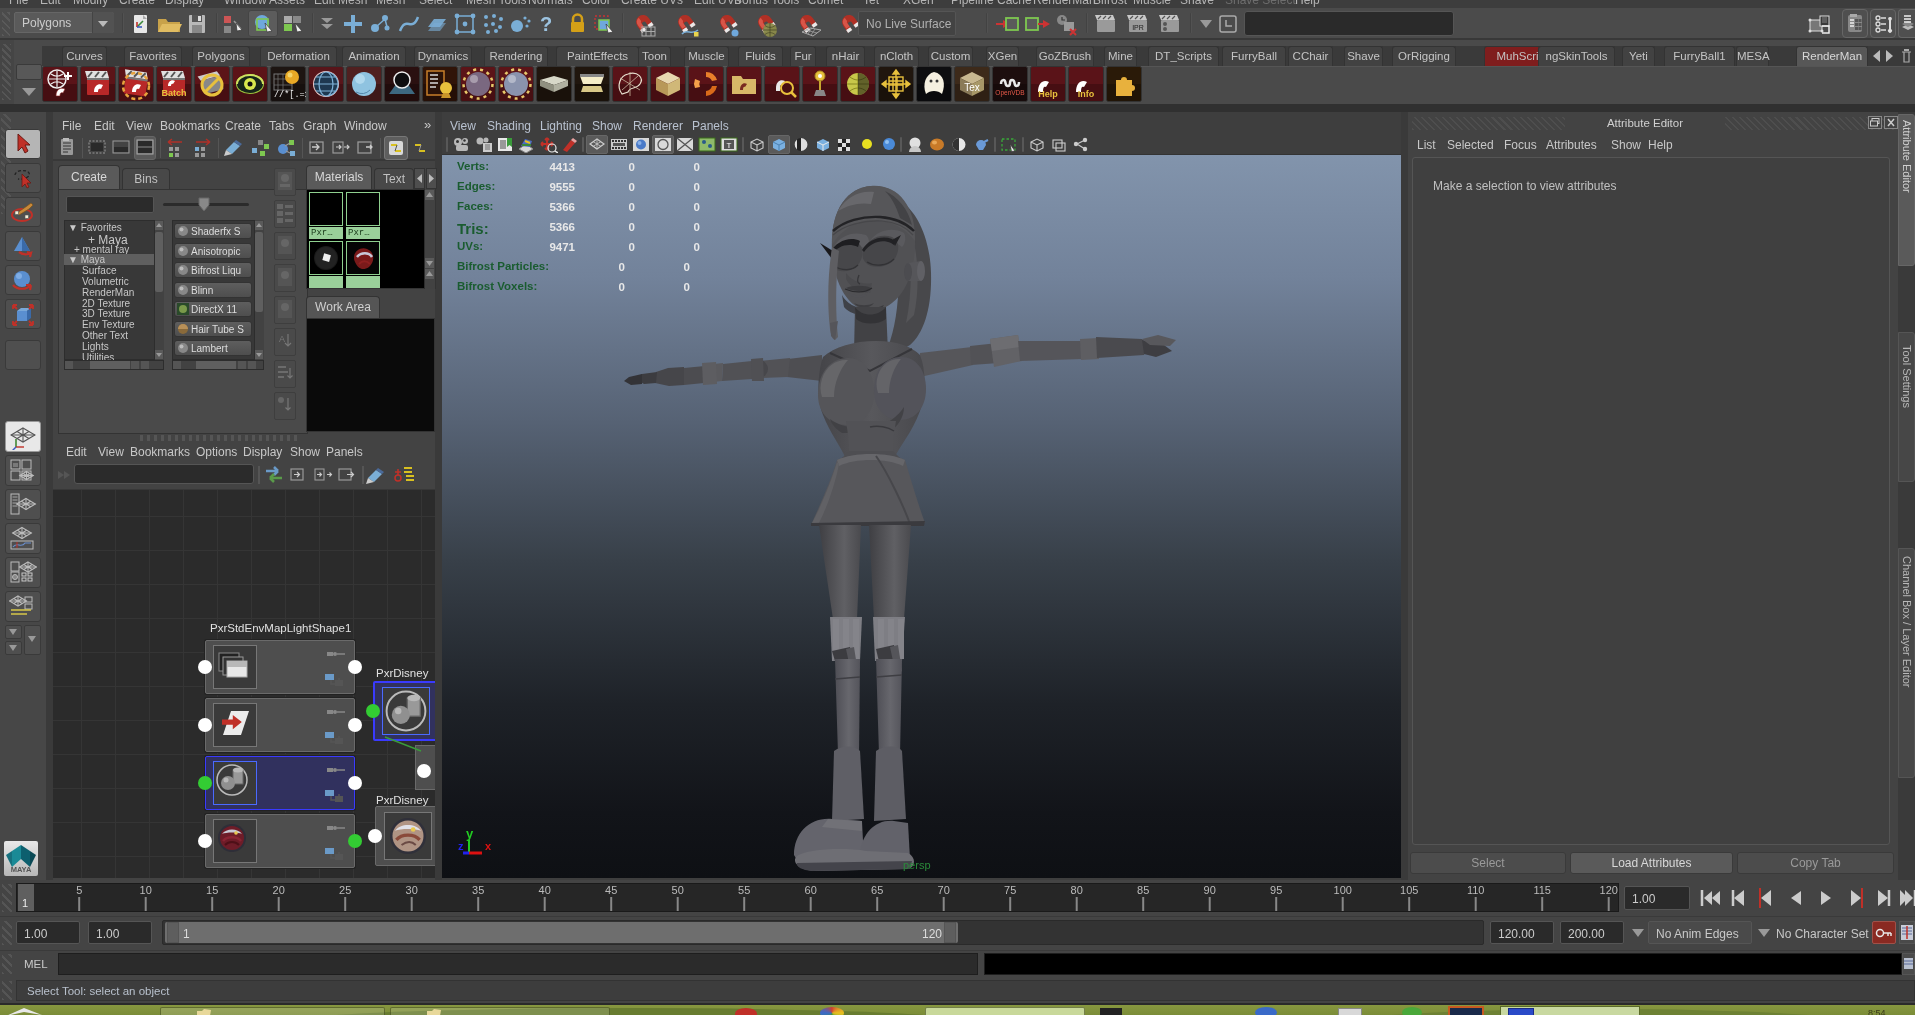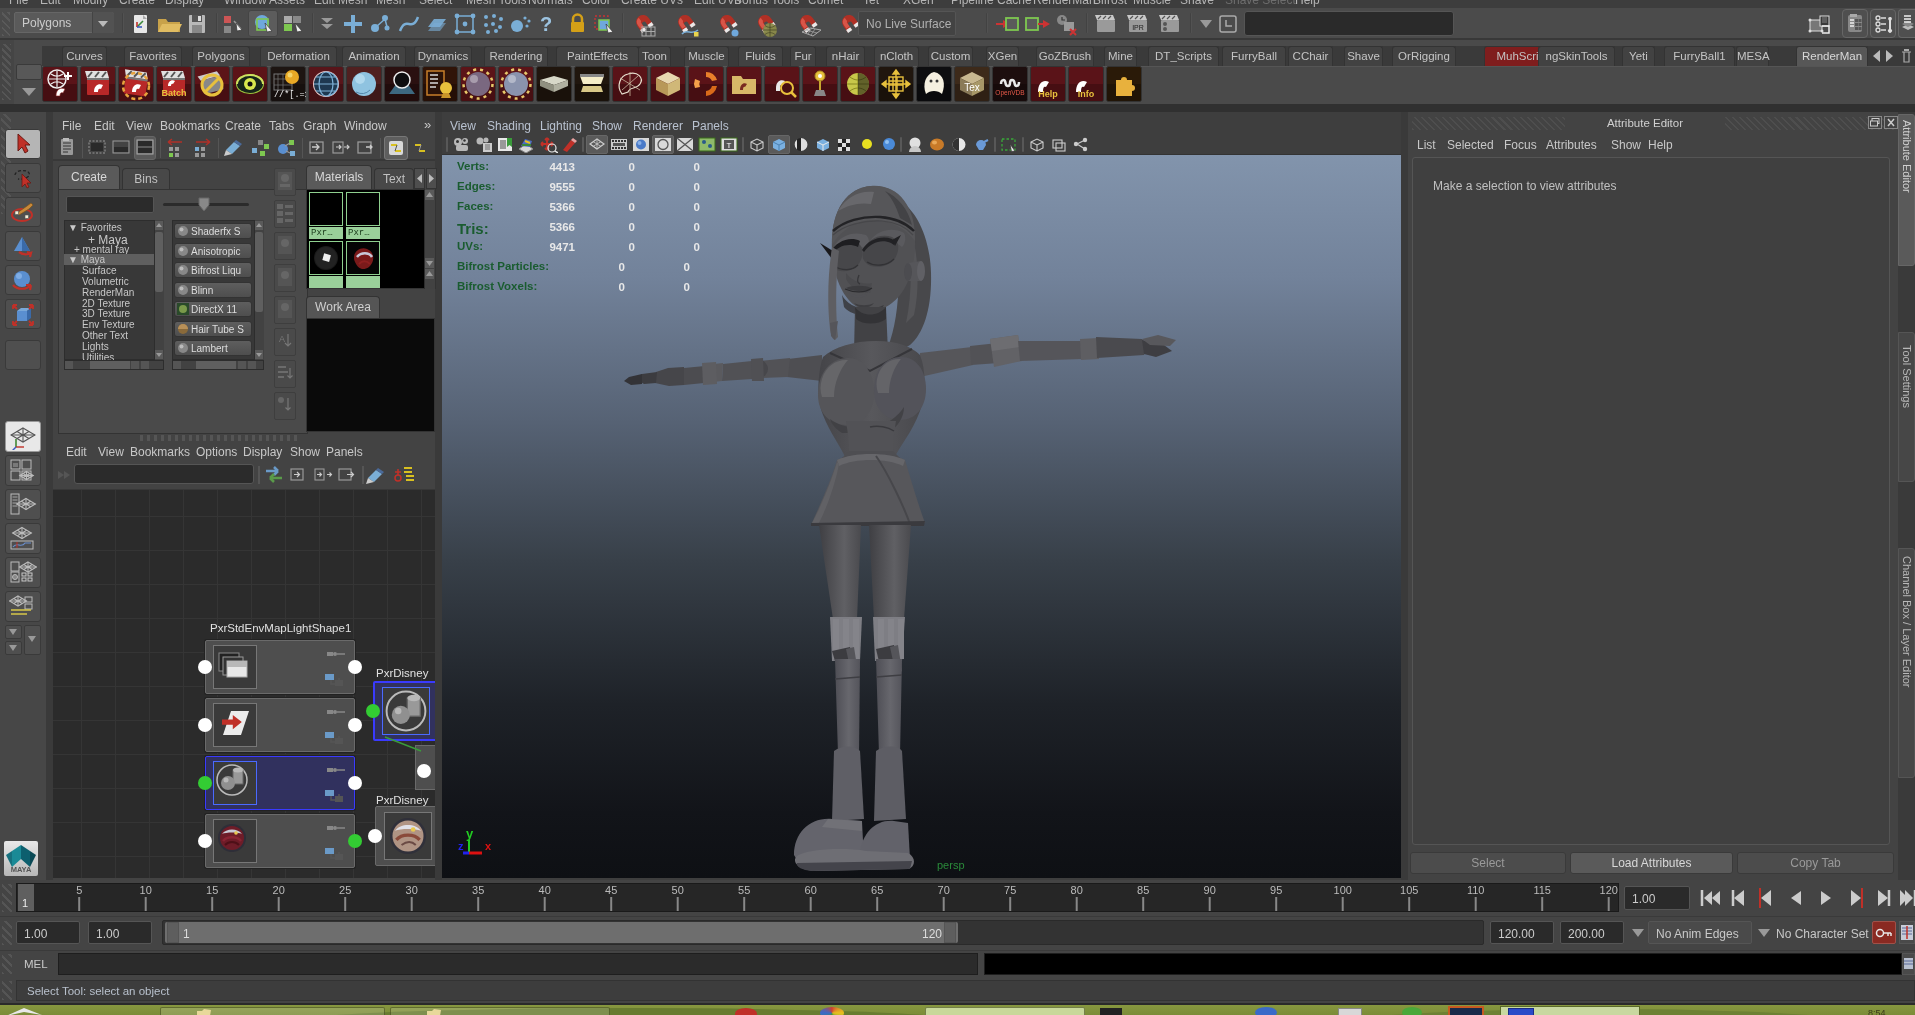--- a/index.html
+++ b/index.html
@@ -1522,21 +1522,21 @@
 <div class="abs" style="left:550px;top:281px;width:75px;text-align:right;font-size:11.5px;color:#e8e8e8;font-weight:bold;">0</div>
 <div class="abs" style="left:615px;top:281px;width:75px;text-align:right;font-size:11.5px;color:#e8e8e8;font-weight:bold;">0</div>
 <svg class="abs" style="left:458px;top:826px;" width="40" height="40" viewBox="0 0 40 40">
     <text x="8" y="12" font-size="13" fill="#22cc22" font-weight="bold" font-family="Liberation Sans">y</text>
     <path d="M11 14 V27" stroke="#22cc22" stroke-width="2"></path>
     <path d="M11 27 H24" stroke="#dd1111" stroke-width="3"></path>
     <path d="M11 27 L5 27" stroke="#2222ee" stroke-width="3"></path>
     <text x="0" y="24" font-size="11" fill="#2222ee" font-weight="bold" font-family="Liberation Sans">z</text>
     <text x="27" y="24" font-size="11" fill="#dd1111" font-weight="bold" font-family="Liberation Sans">x</text>
   </svg>
-<div class="abs" style="left:937px;top:860px;font-size:11px;color:#2a8a3a;white-space:nowrap;line-height:1;">persp</div>
+<div class="abs" style="left:903px;top:860px;font-size:11px;color:#2a8a3a;white-space:nowrap;line-height:1;">persp</div>
 <div class="abs" style="left:1408px;top:112px;width:490px;height:768px;background:#434343;"></div>
 <div class="abs" style="left:1412px;top:117px;width:486px;height:13px;background:repeating-linear-gradient(45deg,#4e4e4e 0 1.5px,#434343 1.5px 5px);"></div>
 <div class="abs" style="left:1565px;top:115px;width:160px;height:16px;background:#434343;"></div>
 <div class="abs" style="left:1565px;top:117px;width:160px;text-align:center;font-size:11.5px;color:#d0d0d0;">Attribute Editor</div>
 <div class="abs" style="left:1868px;top:116px;width:14px;height:13px;background:#434343;border:1px solid #888;"></div>
 <svg class="abs" style="left:1869px;top:117px;" width="12" height="11" viewBox="0 0 12 11">
     <rect x="3" y="1.5" width="7" height="5" fill="none" stroke="#ccc" stroke-width="1"></rect>
     <rect x="1.5" y="4" width="7" height="5" fill="#434343" stroke="#ccc" stroke-width="1"></rect>
   </svg>
 <div class="abs" style="left:1884px;top:116px;width:14px;height:13px;background:#434343;border:1px solid #888;"></div>

